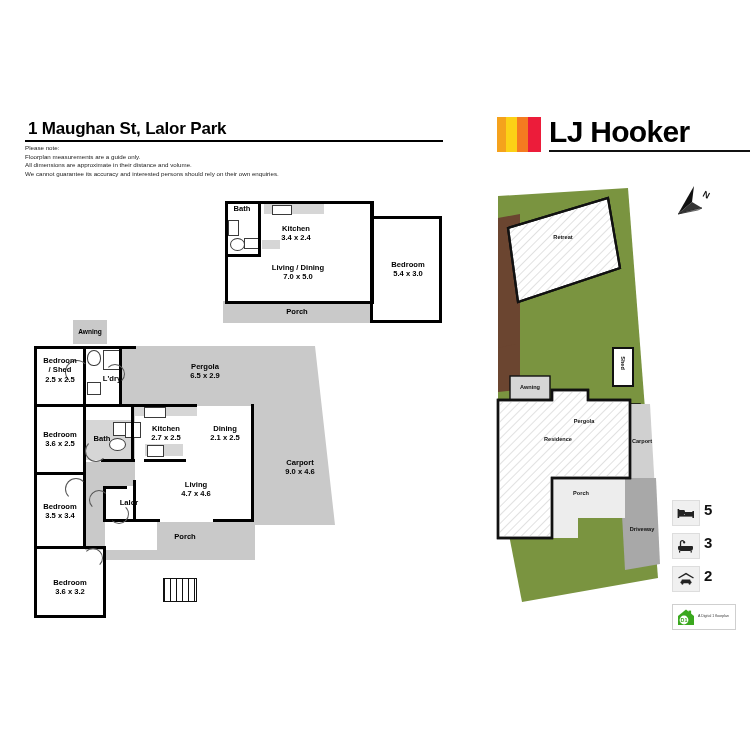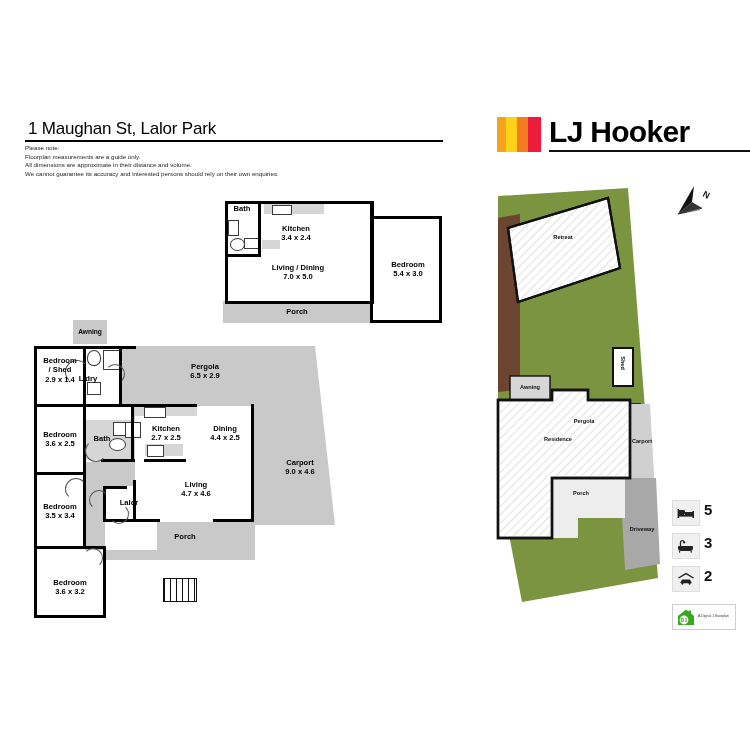--- a/index.html
+++ b/index.html
@@ -9,21 +9,21 @@
     font-family:"Liberation Sans", sans-serif;
     position:relative;
     overflow:hidden;
     color:#000;
   }
   #page{position:absolute;inset:0;}
 
   
   .title{
     position:absolute;left:28px;top:119px;
-    font-size:17px;font-weight:400;letter-spacing:-0.2px;
+    font-size:17px;font-weight:700;letter-spacing:-0.2px;
     white-space:nowrap;
   }
   .title-rule{
     position:absolute;left:25px;top:140px;width:418px;height:2px;background:#000;
   }
   .note{
     position:absolute;left:25px;top:144px;
     font-size:6.2px;line-height:8.6px;color:#222;
     white-space:nowrap;
   }
@@ -246,23 +246,23 @@
     <div class="arc" style="left:80px;top:44px;width:18px;height:18px;border-color:#555 #555 transparent transparent;"></div>
     <div class="arc" style="left:60px;top:120px;width:20px;height:20px;border-color:transparent transparent #555 #555;"></div>
     <div class="arc" style="left:40px;top:158px;width:20px;height:20px;border-color:#555 transparent transparent #555;"></div>
     <div class="arc" style="left:84px;top:184px;width:18px;height:18px;border-color:transparent #555 #555 transparent;"></div>
     <div class="arc" style="left:58px;top:228px;width:18px;height:18px;border-color:#555 #555 transparent transparent;"></div>
     <div class="arc" style="left:64px;top:170px;width:18px;height:18px;border-color:#555 transparent transparent #555;"></div>
 
     <div class="lbl" style="left:11px;top:36px;width:48px;">
       <div>Bedroom</div>
       <div>/ Shed</div>
-      <div>2.9 x 1.4</div>
-    </div>
-    <div class="lbl" style="left:45px;top:54px;width:36px;">
+      <div>2.5 x 2.5</div>
+    </div>
+    <div class="lbl" style="left:69px;top:54px;width:36px;">
       <span>L'dry</span>
     </div>
     <div class="lbl" style="left:11px;top:110px;width:48px;">
       <div>Bedroom</div>
       <div>3.6 x 2.5</div>
     </div>
     <div class="lbl" style="left:60px;top:114px;width:34px;">
       <span>Bath</span>
     </div>
     <div class="lbl" style="left:11px;top:182px;width:48px;">
@@ -275,21 +275,21 @@
     </div>
     <div class="lbl" style="left:82px;top:178px;width:44px;">
       <span>Lalor</span>
     </div>
     <div class="lbl" style="left:110px;top:104px;width:62px;">
       <div>Kitchen</div>
       <div>2.7 x 2.5</div>
     </div>
     <div class="lbl" style="left:172px;top:104px;width:56px;">
       <div>Dining</div>
-      <div>4.4 x 2.5</div>
+      <div>2.1 x 2.5</div>
     </div>
     <div class="lbl" style="left:140px;top:160px;width:62px;">
       <div>Living</div>
       <div>4.7 x 4.6</div>
     </div>
   </div>
 
   <div class="compass">
     <svg width="46" height="40" viewBox="0 0 46 40">
       <polygon points="6,34 22,6 20,22" fill="#111"></polygon>

